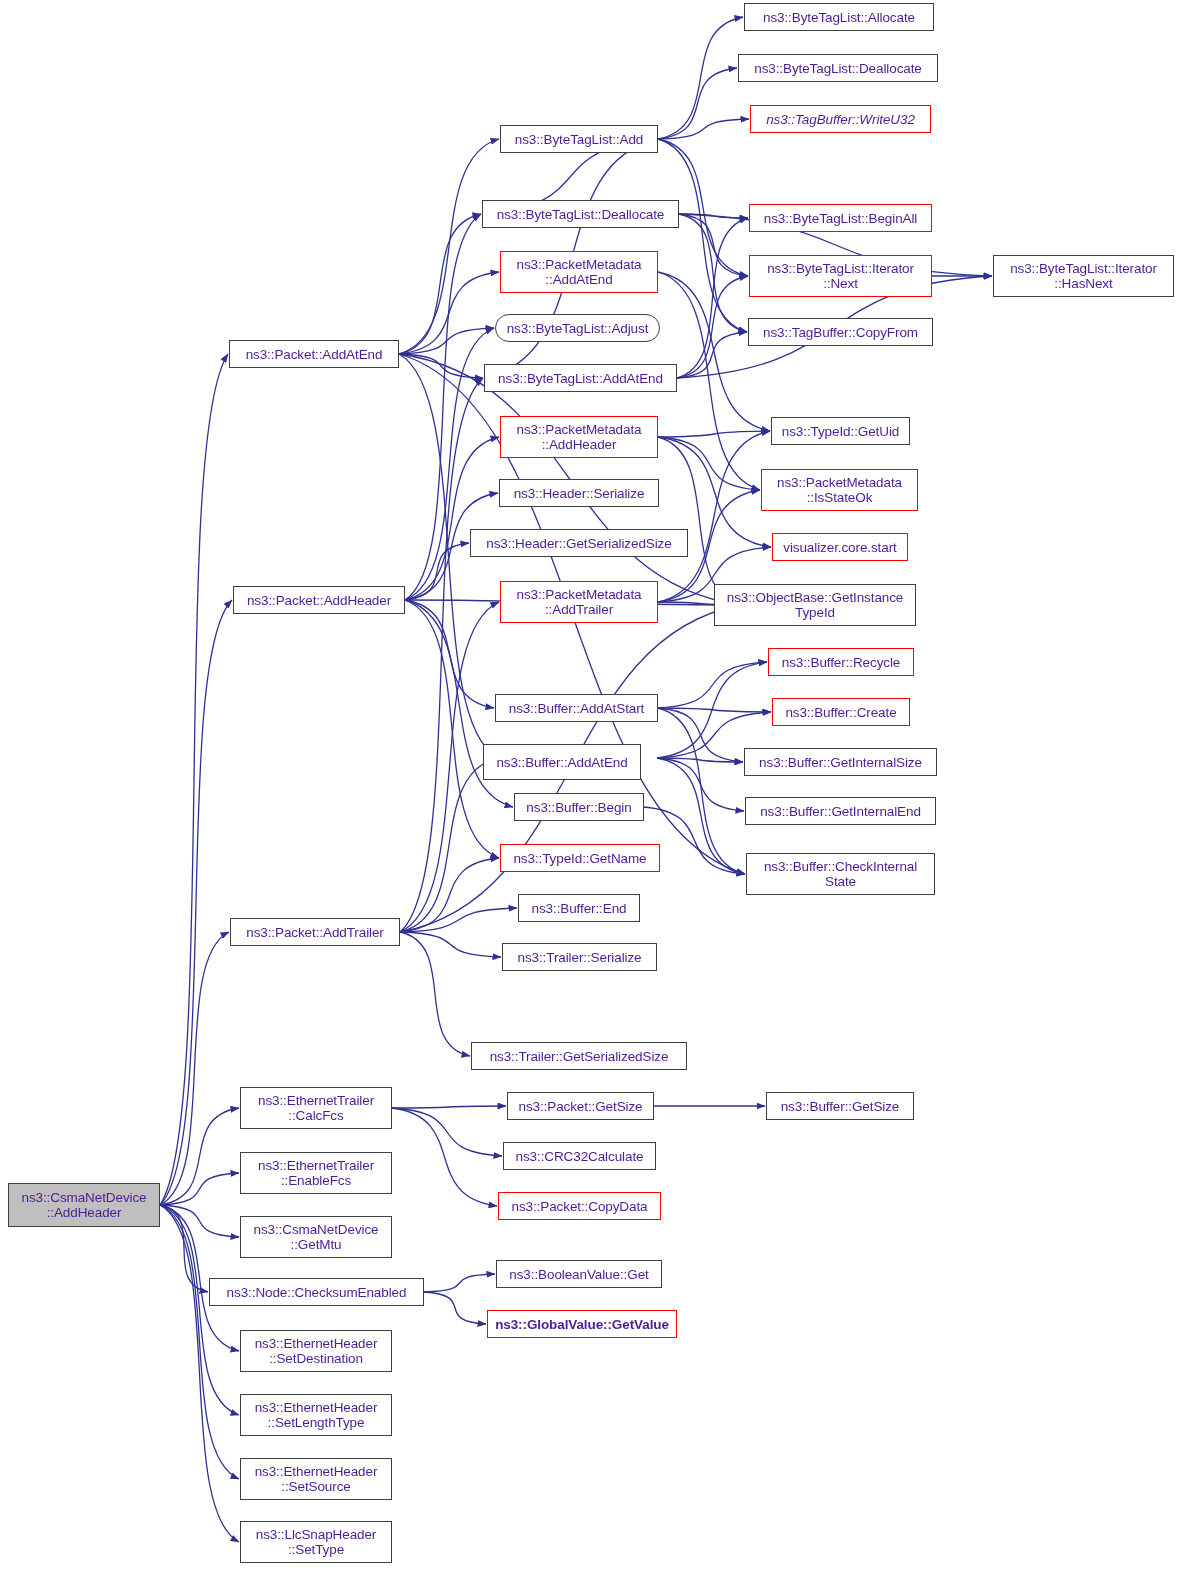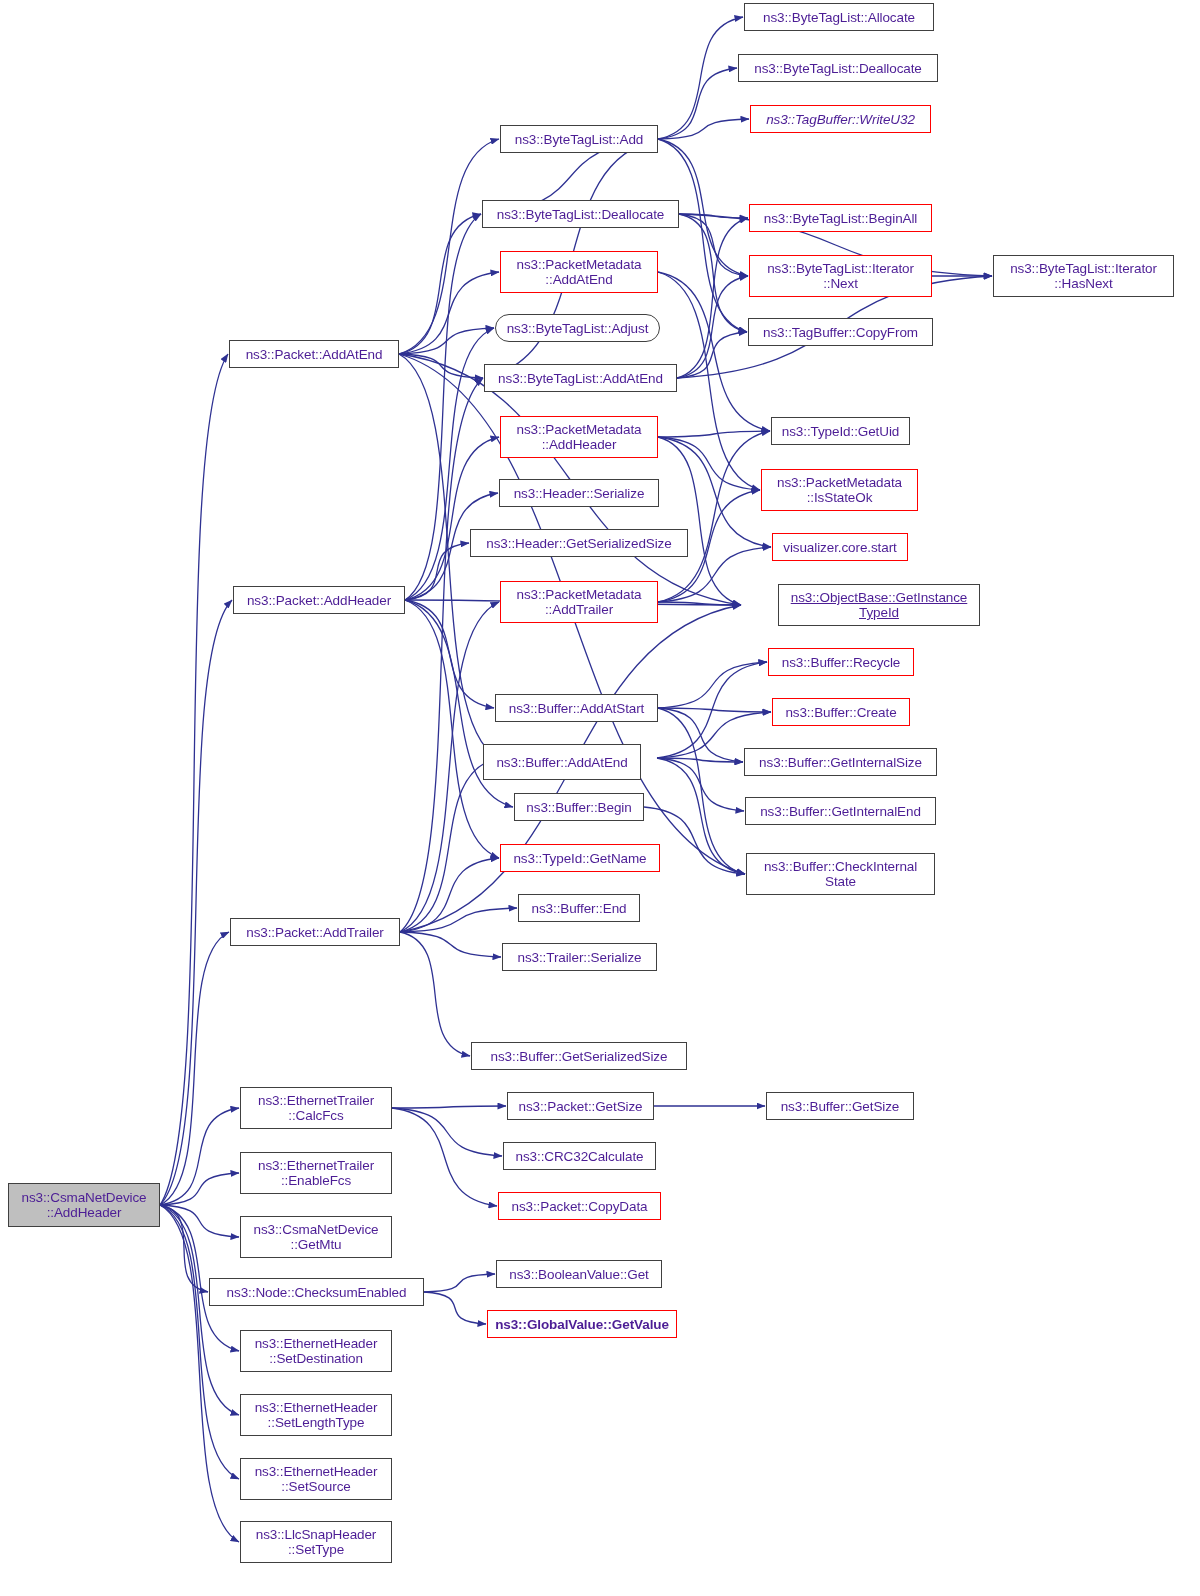--- a/index.html
+++ b/index.html
@@ -170,38 +170,38 @@
       <div class="node" style="left: 499px; top: 479px; width: 160px; height: 28px;"><span class="lbl">ns3::Header::Serialize</span></div>
       <div class="node" style="left: 470px; top: 529px; width: 218px; height: 28px;"><span class="lbl">ns3::Header::GetSerializedSize</span></div>
       <div class="node red" style="left: 500px; top: 581px; width: 158px; height: 42px;"><span class="lbl">ns3::PacketMetadata
 ::AddTrailer</span></div>
       <div class="node" style="left: 495px; top: 694px; width: 163px; height: 28px;"><span class="lbl">ns3::Buffer::AddAtStart</span></div>
       <div class="node" style="left: 483px; top: 744px; width: 158px; height: 36px;"><span class="lbl">ns3::Buffer::AddAtEnd</span></div>
       <div class="node" style="left: 514px; top: 793px; width: 130px; height: 28px;"><span class="lbl">ns3::Buffer::Begin</span></div>
       <div class="node red" style="left: 500px; top: 844px; width: 160px; height: 28px;"><span class="lbl">ns3::TypeId::GetName</span></div>
       <div class="node" style="left: 518px; top: 894px; width: 122px; height: 28px;"><span class="lbl">ns3::Buffer::End</span></div>
       <div class="node" style="left: 502px; top: 943px; width: 155px; height: 28px;"><span class="lbl">ns3::Trailer::Serialize</span></div>
-      <div class="node" style="left: 471px; top: 1042px; width: 216px; height: 28px;"><span class="lbl">ns3::Buffer::GetSerializedSize</span></div>
+      <div class="node" style="left: 471px; top: 1042px; width: 216px; height: 28px;"><span class="lbl">ns3::Trailer::GetSerializedSize</span></div>
       <div class="node" style="left: 507px; top: 1092px; width: 147px; height: 28px;"><span class="lbl">ns3::Packet::GetSize</span></div>
       <div class="node" style="left: 503px; top: 1142px; width: 153px; height: 28px;"><span class="lbl">ns3::CRC32Calculate</span></div>
       <div class="node red" style="left: 498px; top: 1192px; width: 163px; height: 28px;"><span class="lbl">ns3::Packet::CopyData</span></div>
       <div class="node" style="left: 496px; top: 1260px; width: 166px; height: 28px;"><span class="lbl">ns3::BooleanValue::Get</span></div>
       <div class="node red" style="left: 487px; top: 1310px; width: 190px; height: 28px; font-weight: bold;"><span class="lbl">ns3::GlobalValue::GetValue</span></div>
       <div class="node" style="left: 744px; top: 3px; width: 190px; height: 28px;"><span class="lbl">ns3::ByteTagList::Allocate</span></div>
       <div class="node" style="left: 738px; top: 54px; width: 200px; height: 28px;"><span class="lbl">ns3::ByteTagList::Deallocate</span></div>
       <div class="node red" style="left: 750px; top: 105px; width: 181px; height: 28px; font-style: italic;"><span class="lbl">ns3::TagBuffer::WriteU32</span></div>
       <div class="node red" style="left: 749px; top: 204px; width: 183px; height: 28px;"><span class="lbl">ns3::ByteTagList::BeginAll</span></div>
       <div class="node red" style="left: 749px; top: 255px; width: 183px; height: 42px;"><span class="lbl">ns3::ByteTagList::Iterator
 ::Next</span></div>
       <div class="node" style="left: 748px; top: 318px; width: 185px; height: 28px;"><span class="lbl">ns3::TagBuffer::CopyFrom</span></div>
       <div class="node" style="left: 771px; top: 417px; width: 139px; height: 28px;"><span class="lbl">ns3::TypeId::GetUid</span></div>
       <div class="node red" style="left: 761px; top: 469px; width: 157px; height: 42px;"><span class="lbl">ns3::PacketMetadata
 ::IsStateOk</span></div>
       <div class="node red" style="left: 772px; top: 533px; width: 136px; height: 28px;"><span class="lbl">visualizer.core.start</span></div>
-      <div class="node" style="left: 778px; top: 584px; width: 202px; height: 42px; text-decoration: underline;"><span class="lbl">ns3::ObjectBase::GetInstance
+      <div class="node" style="left: 714px; top: 584px; width: 202px; height: 42px;"><span class="lbl">ns3::ObjectBase::GetInstance
 TypeId</span></div>
       <div class="node red" style="left: 768px; top: 648px; width: 146px; height: 28px;"><span class="lbl">ns3::Buffer::Recycle</span></div>
       <div class="node red" style="left: 772px; top: 698px; width: 138px; height: 28px;"><span class="lbl">ns3::Buffer::Create</span></div>
       <div class="node" style="left: 744px; top: 748px; width: 193px; height: 28px;"><span class="lbl">ns3::Buffer::GetInternalSize</span></div>
       <div class="node" style="left: 745px; top: 797px; width: 191px; height: 28px;"><span class="lbl">ns3::Buffer::GetInternalEnd</span></div>
       <div class="node" style="left: 746px; top: 853px; width: 189px; height: 42px;"><span class="lbl">ns3::Buffer::CheckInternal
 State</span></div>
       <div class="node" style="left: 766px; top: 1092px; width: 148px; height: 28px;"><span class="lbl">ns3::Buffer::GetSize</span></div>
       <div class="node" style="left: 993px; top: 255px; width: 181px; height: 42px;"><span class="lbl">ns3::ByteTagList::Iterator
 ::HasNext</span></div>

